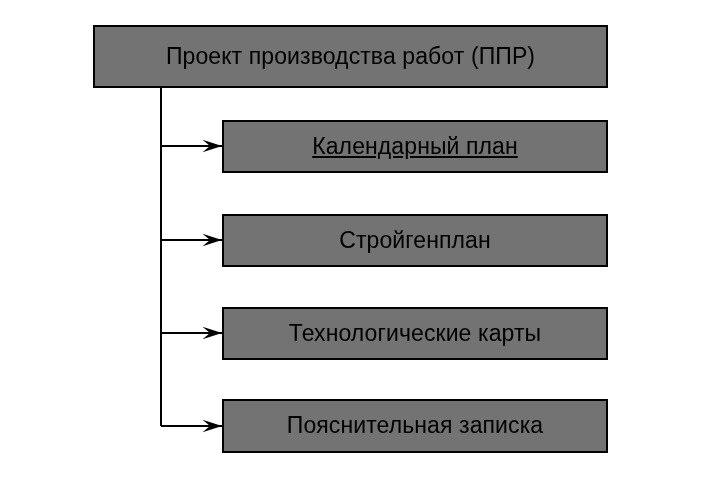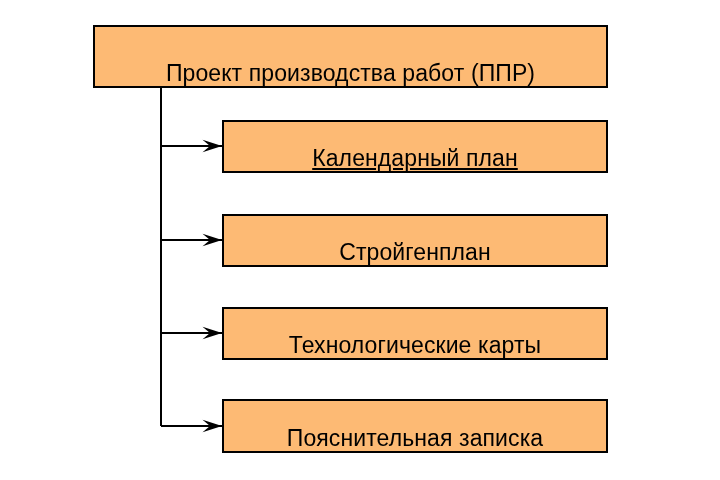--- a/index.html
+++ b/index.html
@@ -24,23 +24,23 @@
     position: absolute;
     left: 0;
     top: 0;
     width: 720px;
     height: 480px;
   }
   .node-box {
     position: absolute;
     box-sizing: border-box;
     border: 2px solid #000000;
-    background: #fdba74;
+    background: #737373;
     display: flex;
-    align-items: flex-end;
+    align-items: center;
     justify-content: center;
   }
   .node-label {
     font-family: "Liberation Sans", sans-serif;
     font-size: 23px;
     line-height: 1.1;
     color: #000000;
     white-space: nowrap;
     letter-spacing: 0.1px;
   }

